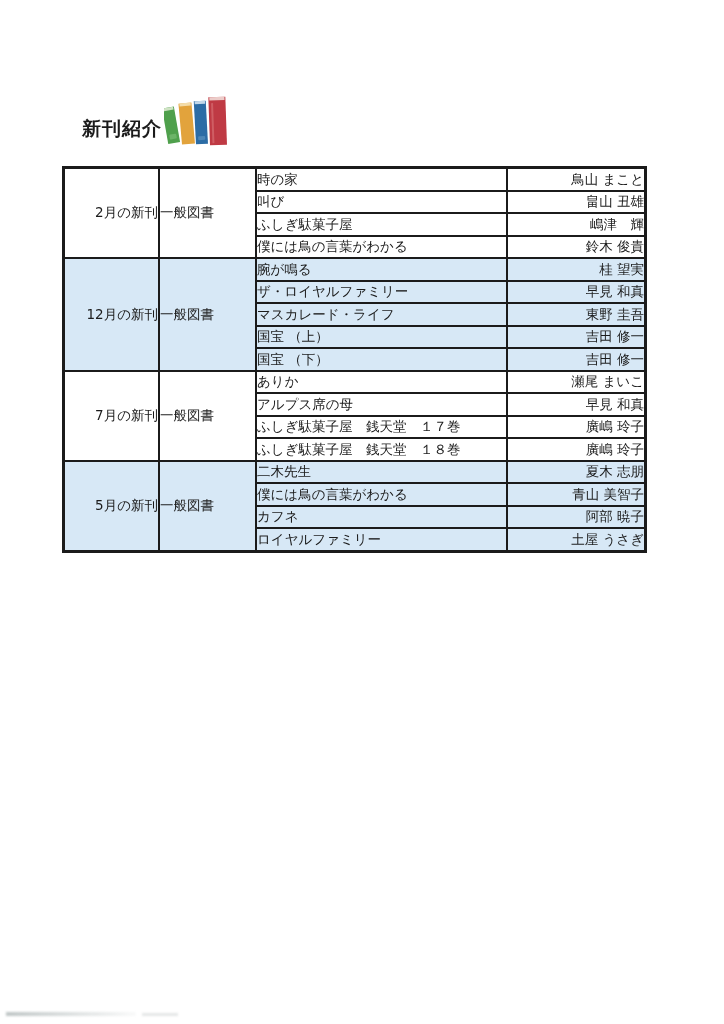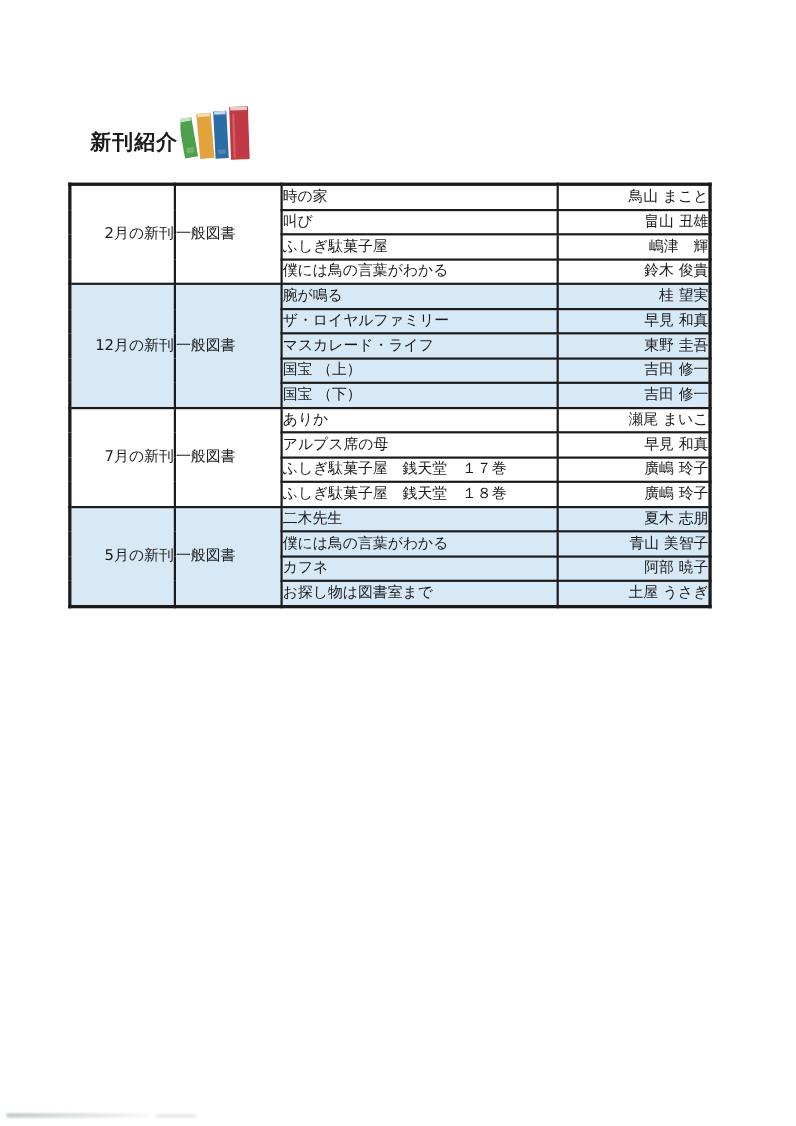--- a/index.html
+++ b/index.html
@@ -204,21 +204,21 @@
         </tr>
         <tr class="hl">
           <td class="title-cell">僕には鳥の言葉がわかる</td>
           <td class="author-cell">青山 美智子</td>
         </tr>
         <tr class="hl">
           <td class="title-cell">カフネ</td>
           <td class="author-cell">阿部 暁子</td>
         </tr>
         <tr class="hl">
-          <td class="title-cell">お探し物は図書室まで</td>
+          <td class="title-cell">ロイヤルファミリー</td>
           <td class="author-cell">土屋 うさぎ</td>
         </tr>
       </tbody>
   </table>
 </div>
 
 <div class="scan-artifact-1"></div>
 <div class="scan-artifact-2"></div>
 
 </body></html>

